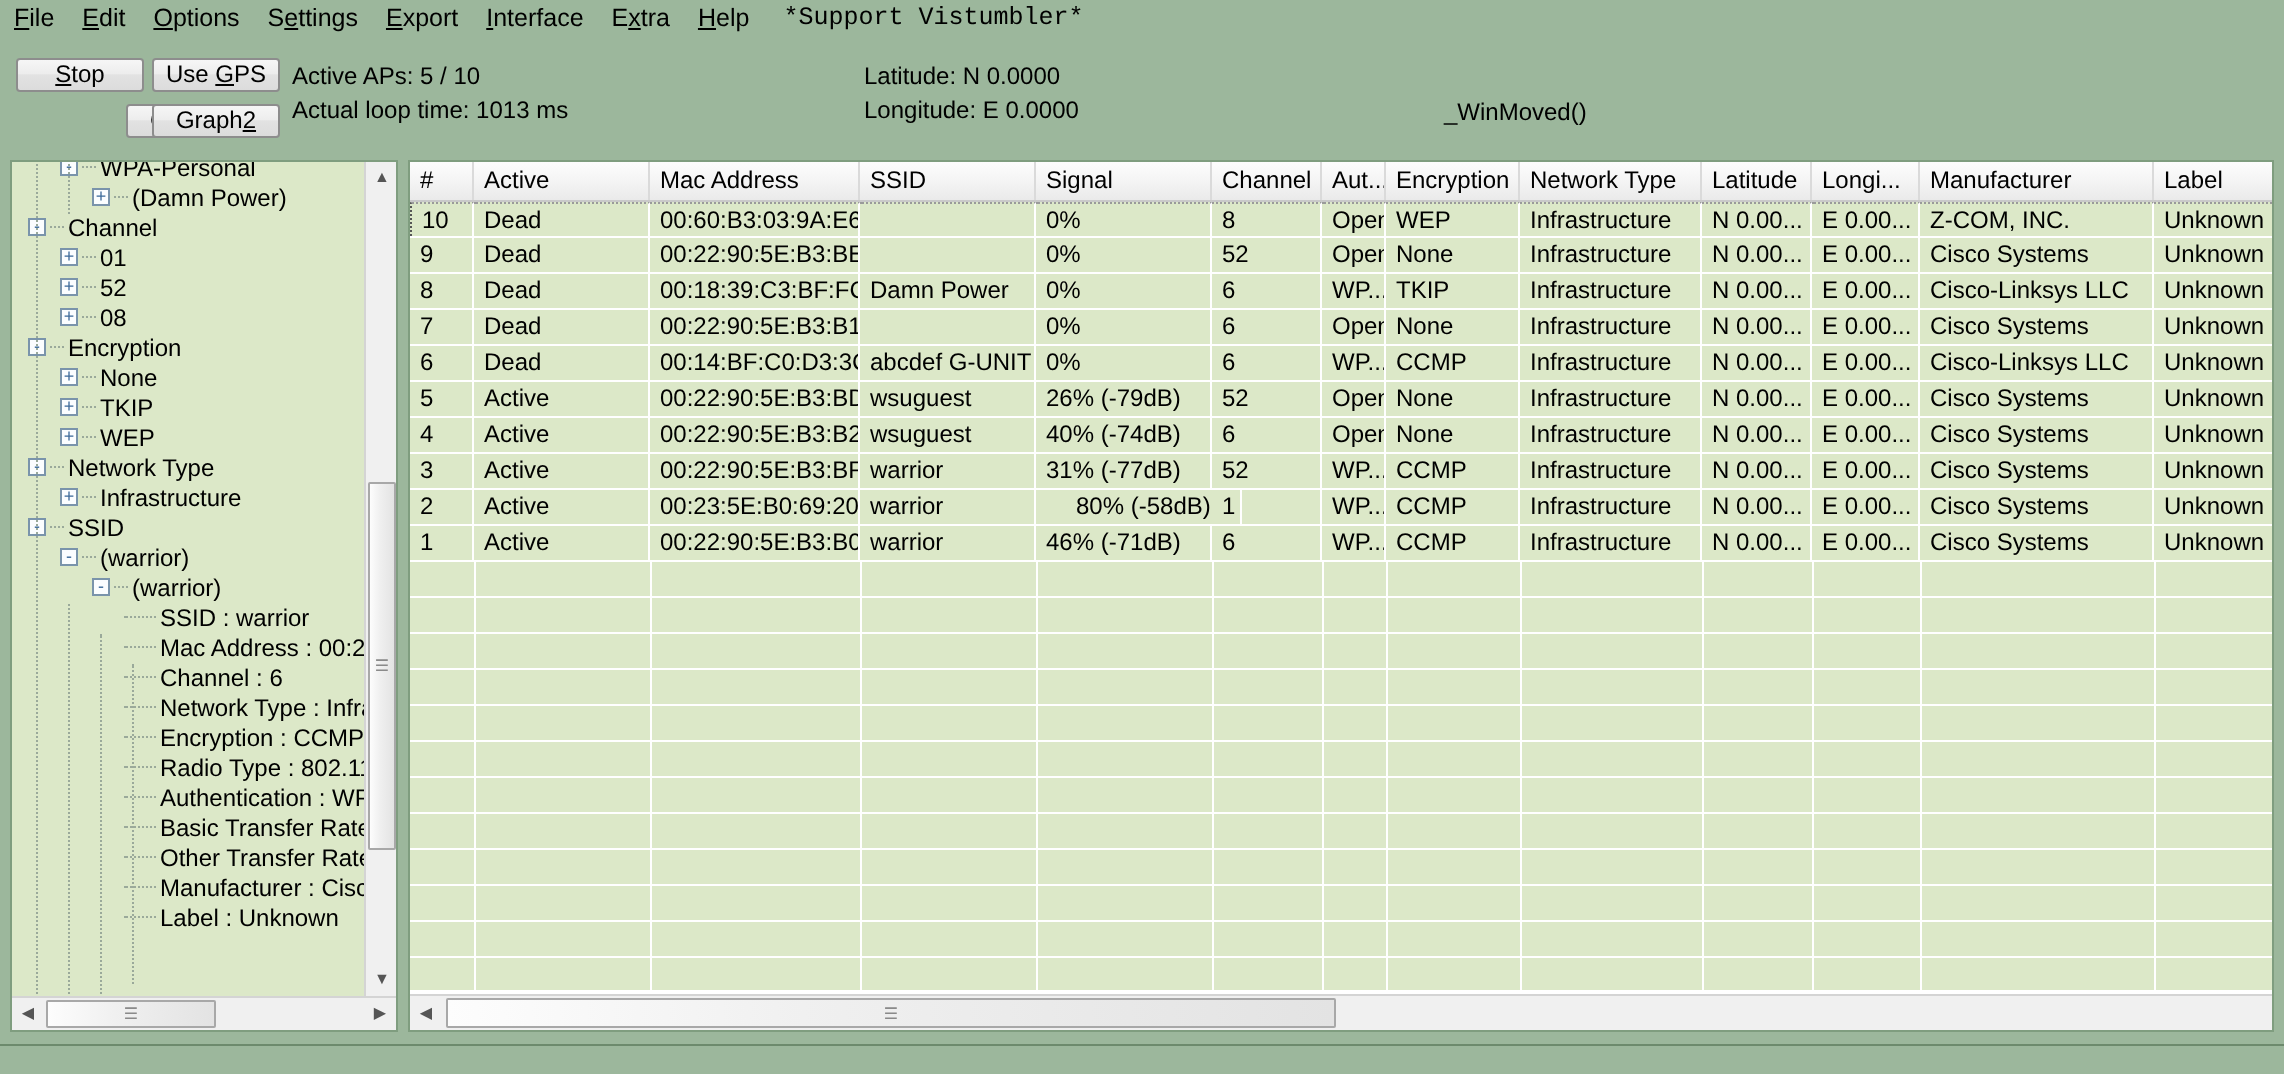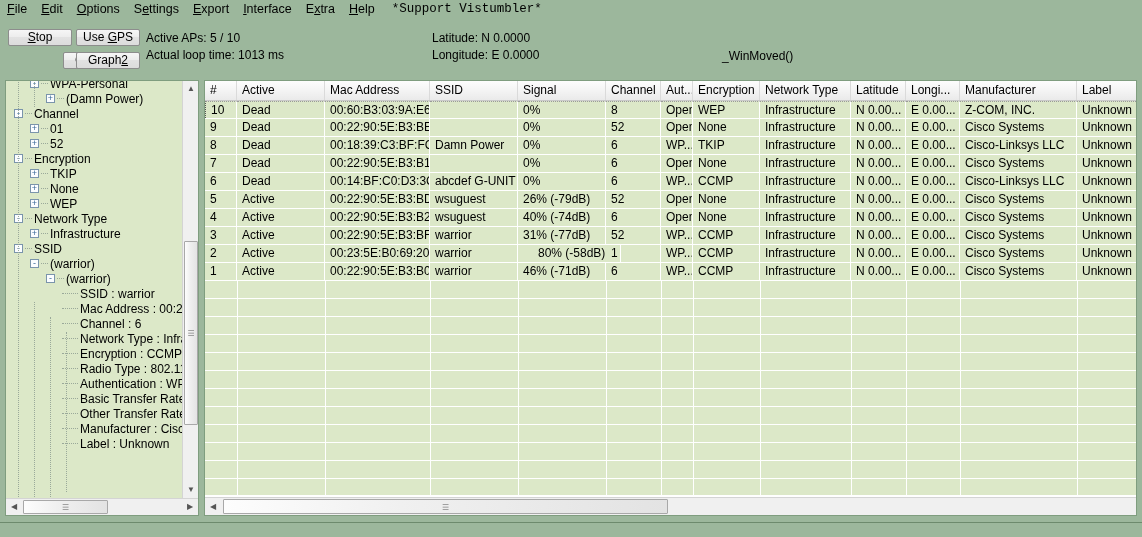--- a/index.html
+++ b/index.html
@@ -331,23 +331,24 @@
   <div id="content">
 
     <div id="tree-panel">
       <div id="tree-scroll-area">
         <div id="tree-inner">
             <div class="tnode"><span style="display: inline-block; width: 24px;"></span><span class="tbox">-</span><span class="tdash"></span><span class="lbl">WPA-Personal</span></div>
             <div class="tnode"><span style="display: inline-block; width: 40px;"></span><span class="tbox">+</span><span class="tdash"></span><span class="lbl">(Damn Power)</span></div>
             <div class="tnode"><span style="display: inline-block; width: 8px;"></span><span class="tbox">-</span><span class="tdash"></span><span class="lbl">Channel</span></div>
             <div class="tnode"><span style="display: inline-block; width: 24px;"></span><span class="tbox">+</span><span class="tdash"></span><span class="lbl">01</span></div>
             <div class="tnode"><span style="display: inline-block; width: 24px;"></span><span class="tbox">+</span><span class="tdash"></span><span class="lbl">52</span></div>
+            <div class="tnode"><span style="display: inline-block; width: 24px;"></span><span class="tbox">+</span><span class="tdash"></span><span class="lbl">08</span></div>
             <div class="tnode"><span style="display: inline-block; width: 8px;"></span><span class="tbox">-</span><span class="tdash"></span><span class="lbl">Encryption</span></div>
+            <div class="tnode"><span style="display: inline-block; width: 24px;"></span><span class="tbox">+</span><span class="tdash"></span><span class="lbl">None</span></div>
             <div class="tnode"><span style="display: inline-block; width: 24px;"></span><span class="tbox">+</span><span class="tdash"></span><span class="lbl">TKIP</span></div>
-            <div class="tnode"><span style="display: inline-block; width: 24px;"></span><span class="tbox">+</span><span class="tdash"></span><span class="lbl">None</span></div>
             <div class="tnode"><span style="display: inline-block; width: 24px;"></span><span class="tbox">+</span><span class="tdash"></span><span class="lbl">WEP</span></div>
             <div class="tnode"><span style="display: inline-block; width: 8px;"></span><span class="tbox">-</span><span class="tdash"></span><span class="lbl">Network Type</span></div>
             <div class="tnode"><span style="display: inline-block; width: 24px;"></span><span class="tbox">+</span><span class="tdash"></span><span class="lbl">Infrastructure</span></div>
             <div class="tnode"><span style="display: inline-block; width: 8px;"></span><span class="tbox">-</span><span class="tdash"></span><span class="lbl">SSID</span></div>
             <div class="tnode"><span style="display: inline-block; width: 24px;"></span><span class="tbox">-</span><span class="tdash"></span><span class="lbl">(warrior)</span></div>
             <div class="tnode"><span style="display: inline-block; width: 40px;"></span><span class="tbox">-</span><span class="tdash"></span><span class="lbl">(warrior)</span></div>
             <div class="tnode"><span style="display: inline-block; width: 56px;"></span><span class="tleafdash"></span><span class="lbl">SSID : warrior</span></div>
             <div class="tnode"><span style="display: inline-block; width: 56px;"></span><span class="tleafdash"></span><span class="lbl">Mac Address : 00:22:9</span></div>
             <div class="tnode"><span style="display: inline-block; width: 56px;"></span><span class="tleafdash"></span><span class="lbl">Channel : 6</span></div>
             <div class="tnode"><span style="display: inline-block; width: 56px;"></span><span class="tleafdash"></span><span class="lbl">Network Type : Infrast</span></div>

